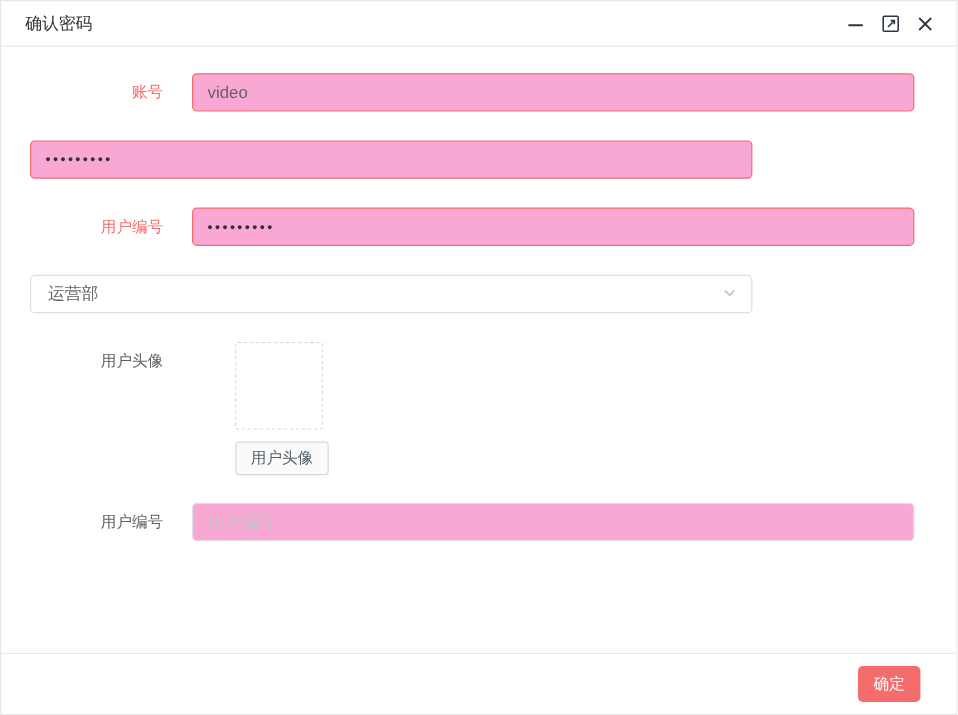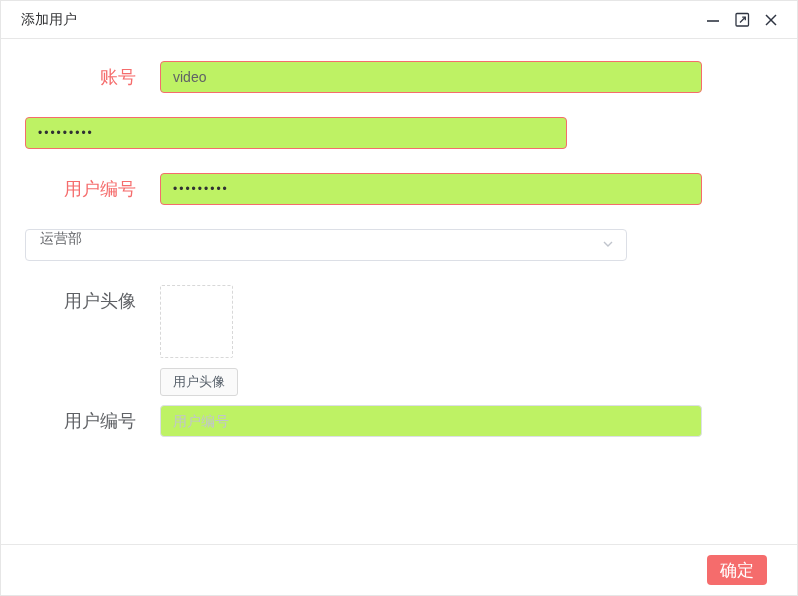--- a/index.html
+++ b/index.html
@@ -35,51 +35,51 @@
     cursor: pointer; background: none; border: none; padding: 0;
   }
   .winbtn svg { display: block; }
   
   .form { padding-top: 22px; }
   .form-row { display: flex; margin-bottom: 24px; }
   .form-label {
     flex: 0 0 135px;
     text-align: right;
     line-height: 32px;
-    font-size: 18px;
+    font-size: 13px;
     color: #606266;
   }
   .form-label.required { color: #f56c6c; }
   .form-control { margin-left: 24px; }
   .input {
-    width: 542px; height: 32px;
+    width: 602px; height: 32px;
     border: 1px solid #dcdfe6;
     border-radius: 4px;
     padding: 0 12px;
     font-size: 14px;
     color: #606266;
-    background: #bef264;
+    background: #f9a8d4;
     outline: none;
     font-family: "Liberation Sans", "DejaVu Sans", sans-serif;
   }
   .input::placeholder { color: #c0c4cc; }
   .input.invalid { border-color: #f56c6c; }
   .input.pwd {
     font-size: 12px;
     letter-spacing: 2px;
     color: #303133;
   }
   
   .select {
     position: relative;
     width: 602px; height: 32px;
     border: 1px solid #dcdfe6;
     border-radius: 4px;
     padding: 0 30px 0 14px;
-    display: flex; align-items: flex-start;
+    display: flex; align-items: center;
     color: #606266; background: #fff;
     cursor: pointer;
   }
   .select-arrow {
     position: absolute; right: 12px; top: 50%;
     margin-top: -7px;
     color: #c0c4cc;
     display: flex;
   }
   
@@ -111,33 +111,33 @@
     background: #fff;
     display: flex; align-items: center; justify-content: flex-end;
     padding-right: 30px;
   }
   .confirm-btn {
     min-width: 50px; height: 30px;
     background: #f56c6c;
     color: #fff;
     border: none;
     border-radius: 4px;
-    font-size: 17px;
+    font-size: 13px;
     padding: 0 13px;
     cursor: pointer;
     font-family: "Liberation Sans", "DejaVu Sans", sans-serif;
   }
 </style>
 </head>
 <body>
 
 <div class="window">
 
   <div class="titlebar">
-    <span class="titlebar-title">添加用户</span>
+    <span class="titlebar-title">确认密码</span>
     <span class="titlebar-controls">
       <button class="winbtn" title="">
         <svg width="14" height="14" viewBox="0 0 14 14">
           <line x1="1" y1="8" x2="13" y2="8" stroke="#2f3542" stroke-width="1.6"></line>
         </svg>
       </button>
       <button class="winbtn" title="">
         <svg width="15" height="15" viewBox="0 0 15 15">
           <rect x="1" y="1.5" width="12.5" height="12.5" fill="none" stroke="#2f3542" stroke-width="1.3" rx="1"></rect>
           <line x1="5" y1="10.5" x2="10" y2="5.5" stroke="#2f3542" stroke-width="1.3"></line>
@@ -182,21 +182,21 @@
           <span class="select-arrow">
             <svg width="12" height="12" viewBox="0 0 12 12">
               <path d="M2 4 L6 8 L10 4" fill="none" stroke="#c0c4cc" stroke-width="1.4"></path>
             </svg>
           </span>
         </div>
       </div>
     </div>
 
 
-    <div class="form-row" style="margin-bottom:9px;">
+    <div class="form-row" style="margin-bottom:23px;gap:36px;">
       <label class="form-label">用户头像</label>
       <div class="form-control">
         <div class="avatar-box"></div>
         <button class="upload-btn">用户头像</button>
       </div>
     </div>
 
     <div class="form-row">
       <label class="form-label">用户编号</label>
       <div class="form-control">

